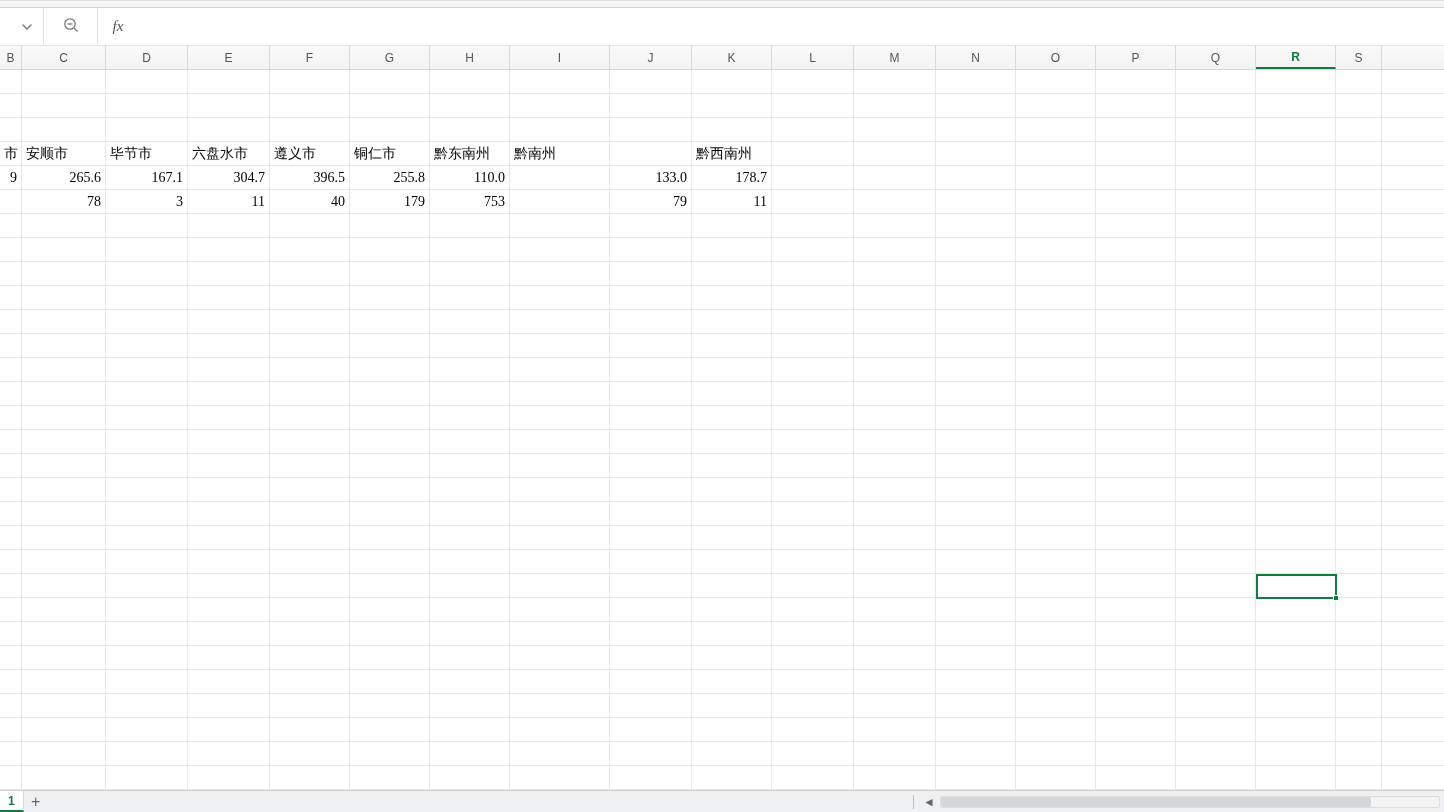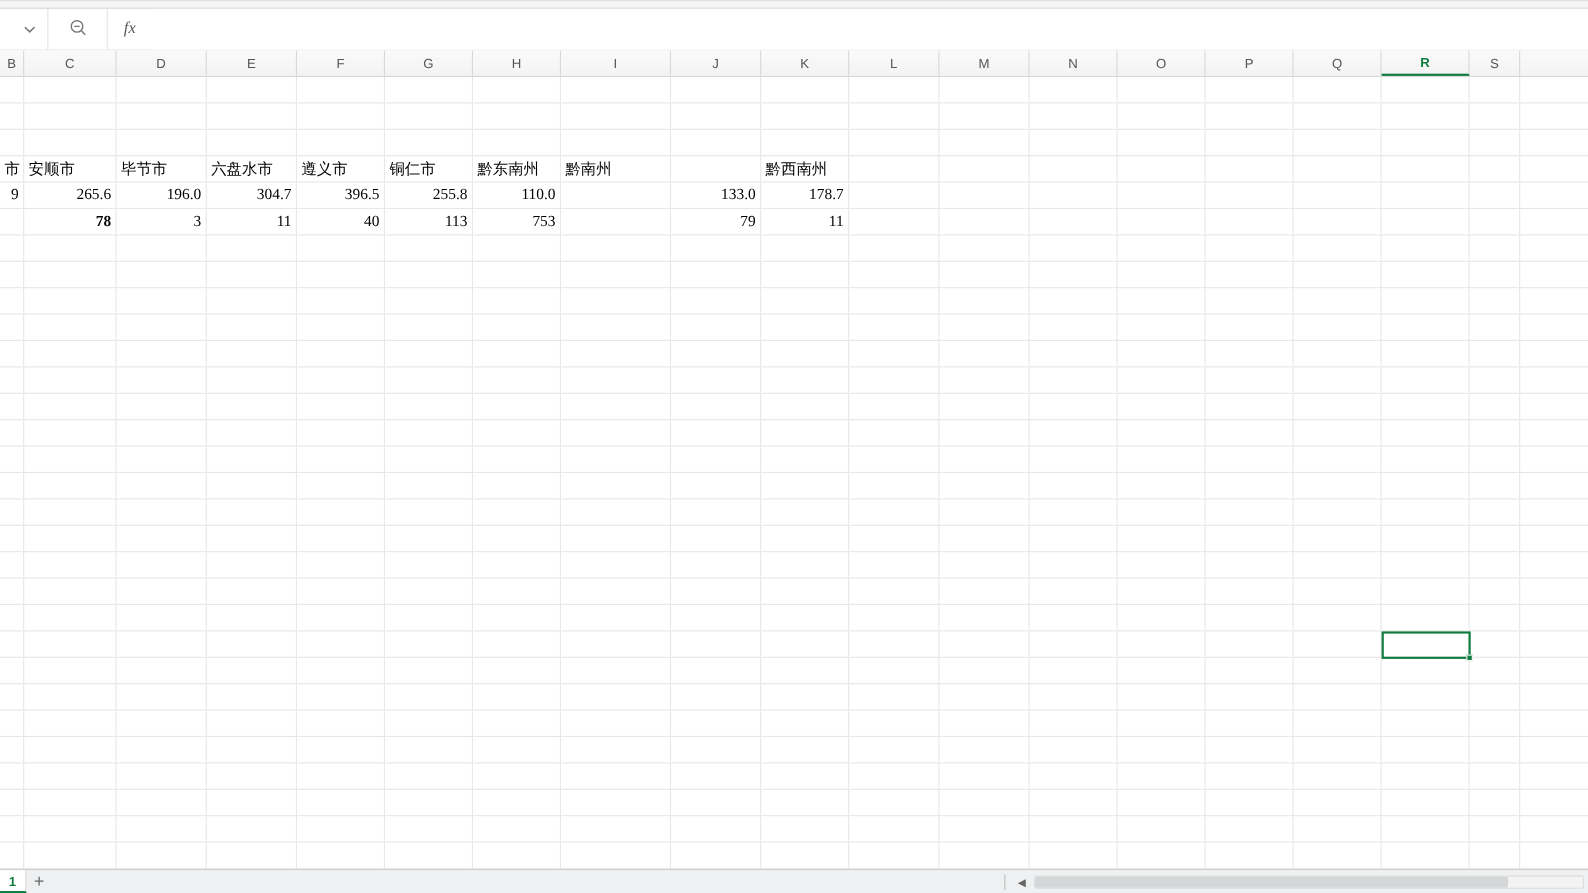--- a/index.html
+++ b/index.html
@@ -334,44 +334,44 @@
         <div class="cell txt" style="width: 80px;"></div>
         <div class="cell txt" style="width: 80px;"></div>
         <div class="cell txt" style="width: 80px;"></div>
         <div class="cell txt" style="width: 80px;"></div>
         <div class="cell txt" style="width: 80px;"></div>
         <div class="cell txt" style="width: 46px;"></div>
       </div>
       <div class="row">
         <div class="cell num" style="width: 22px;">9</div>
         <div class="cell num" style="width: 84px;">265.6</div>
-        <div class="cell num" style="width: 82px;">196.0</div>
+        <div class="cell num" style="width: 82px;">167.1</div>
         <div class="cell num" style="width: 82px;">304.7</div>
         <div class="cell num" style="width: 80px;">396.5</div>
         <div class="cell num" style="width: 80px;">255.8</div>
         <div class="cell num" style="width: 80px;">110.0</div>
         <div class="cell num" style="width: 100px;"></div>
         <div class="cell num" style="width: 82px;">133.0</div>
         <div class="cell num" style="width: 80px;">178.7</div>
         <div class="cell txt" style="width: 82px;"></div>
         <div class="cell txt" style="width: 82px;"></div>
         <div class="cell txt" style="width: 80px;"></div>
         <div class="cell txt" style="width: 80px;"></div>
         <div class="cell txt" style="width: 80px;"></div>
         <div class="cell txt" style="width: 80px;"></div>
         <div class="cell txt" style="width: 80px;"></div>
         <div class="cell txt" style="width: 46px;"></div>
       </div>
       <div class="row">
         <div class="cell txt" style="width: 22px;"></div>
-        <div class="cell num" style="width: 84px; font-weight: bold;">78</div>
+        <div class="cell num" style="width: 84px;">78</div>
         <div class="cell num" style="width: 82px;">3</div>
         <div class="cell num" style="width: 82px;">11</div>
         <div class="cell num" style="width: 80px;">40</div>
-        <div class="cell num" style="width: 80px;">113</div>
+        <div class="cell num" style="width: 80px;">179</div>
         <div class="cell num" style="width: 80px;">753</div>
         <div class="cell num" style="width: 100px;"></div>
         <div class="cell num" style="width: 82px;">79</div>
         <div class="cell num" style="width: 80px;">11</div>
         <div class="cell txt" style="width: 82px;"></div>
         <div class="cell txt" style="width: 82px;"></div>
         <div class="cell txt" style="width: 80px;"></div>
         <div class="cell txt" style="width: 80px;"></div>
         <div class="cell txt" style="width: 80px;"></div>
         <div class="cell txt" style="width: 80px;"></div>

